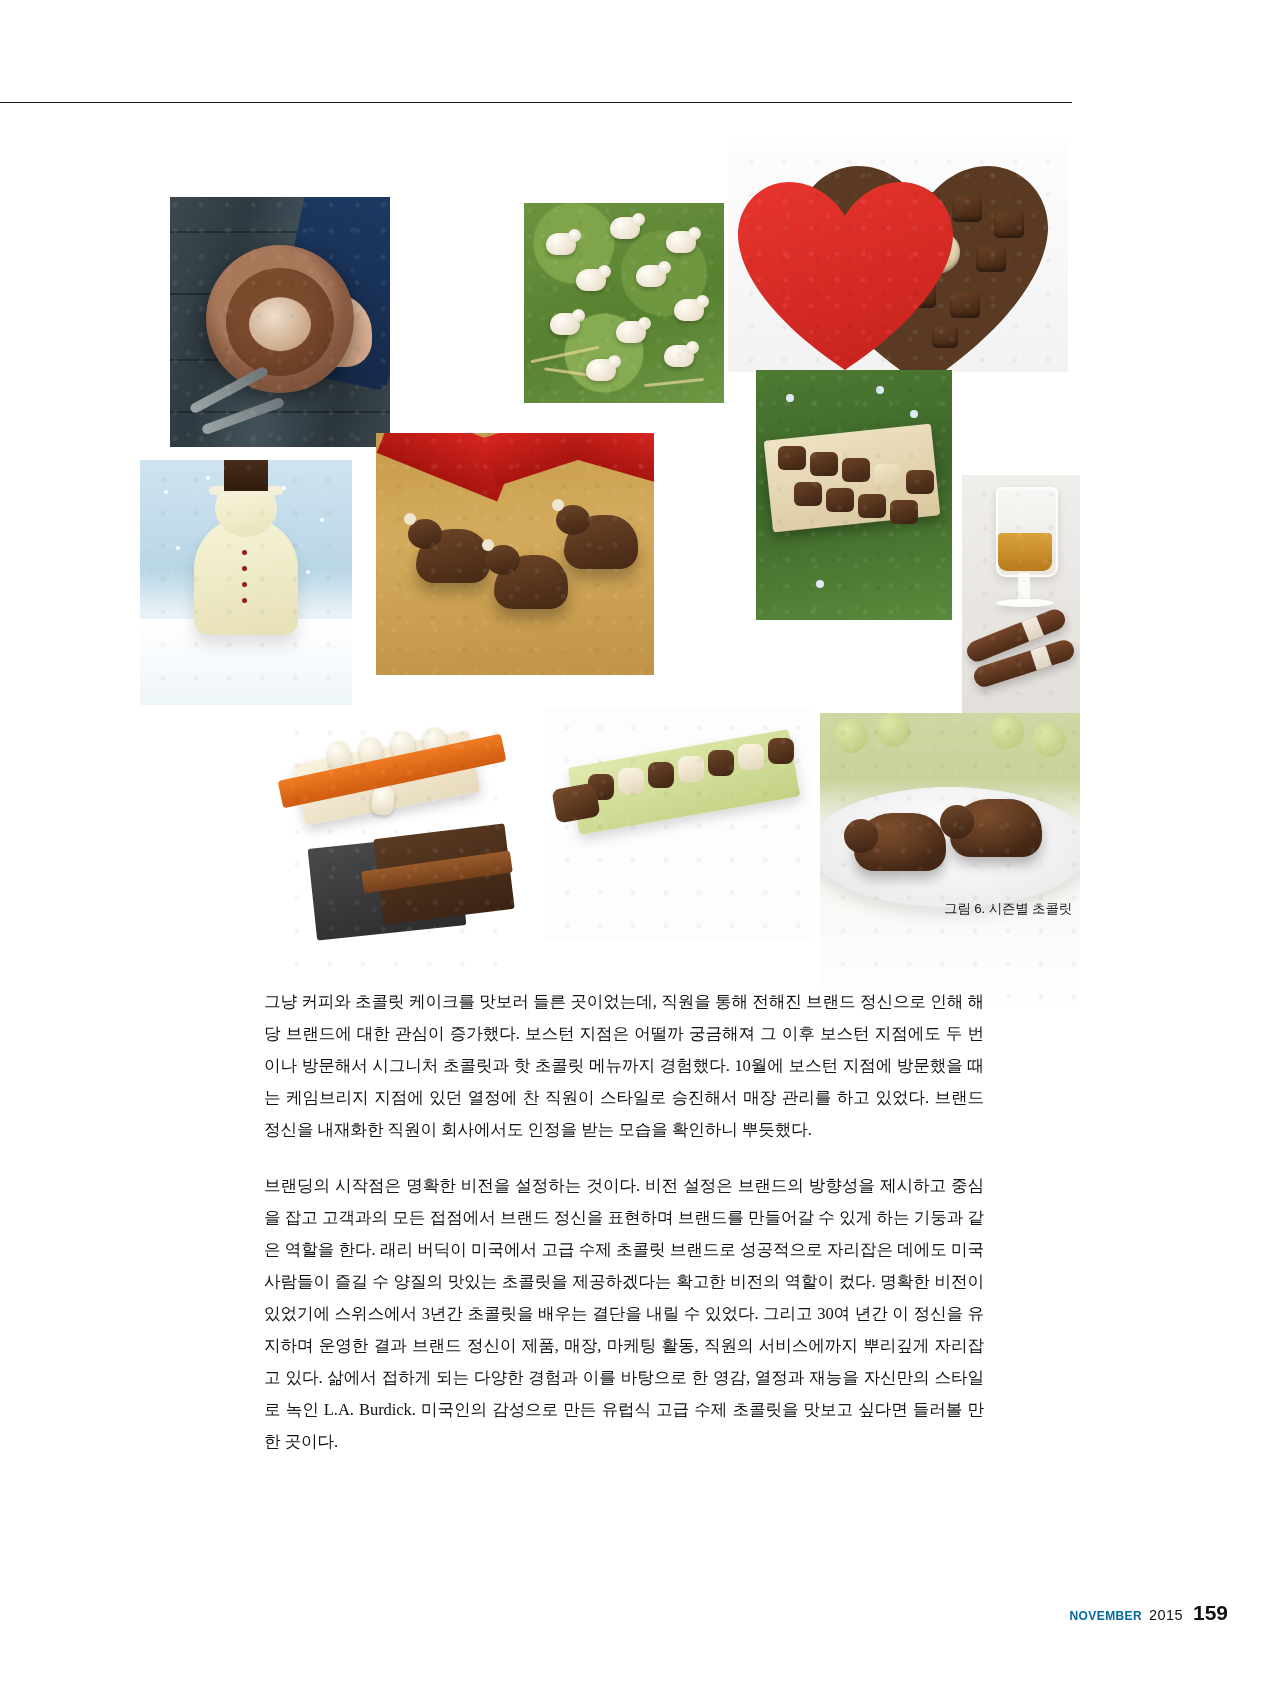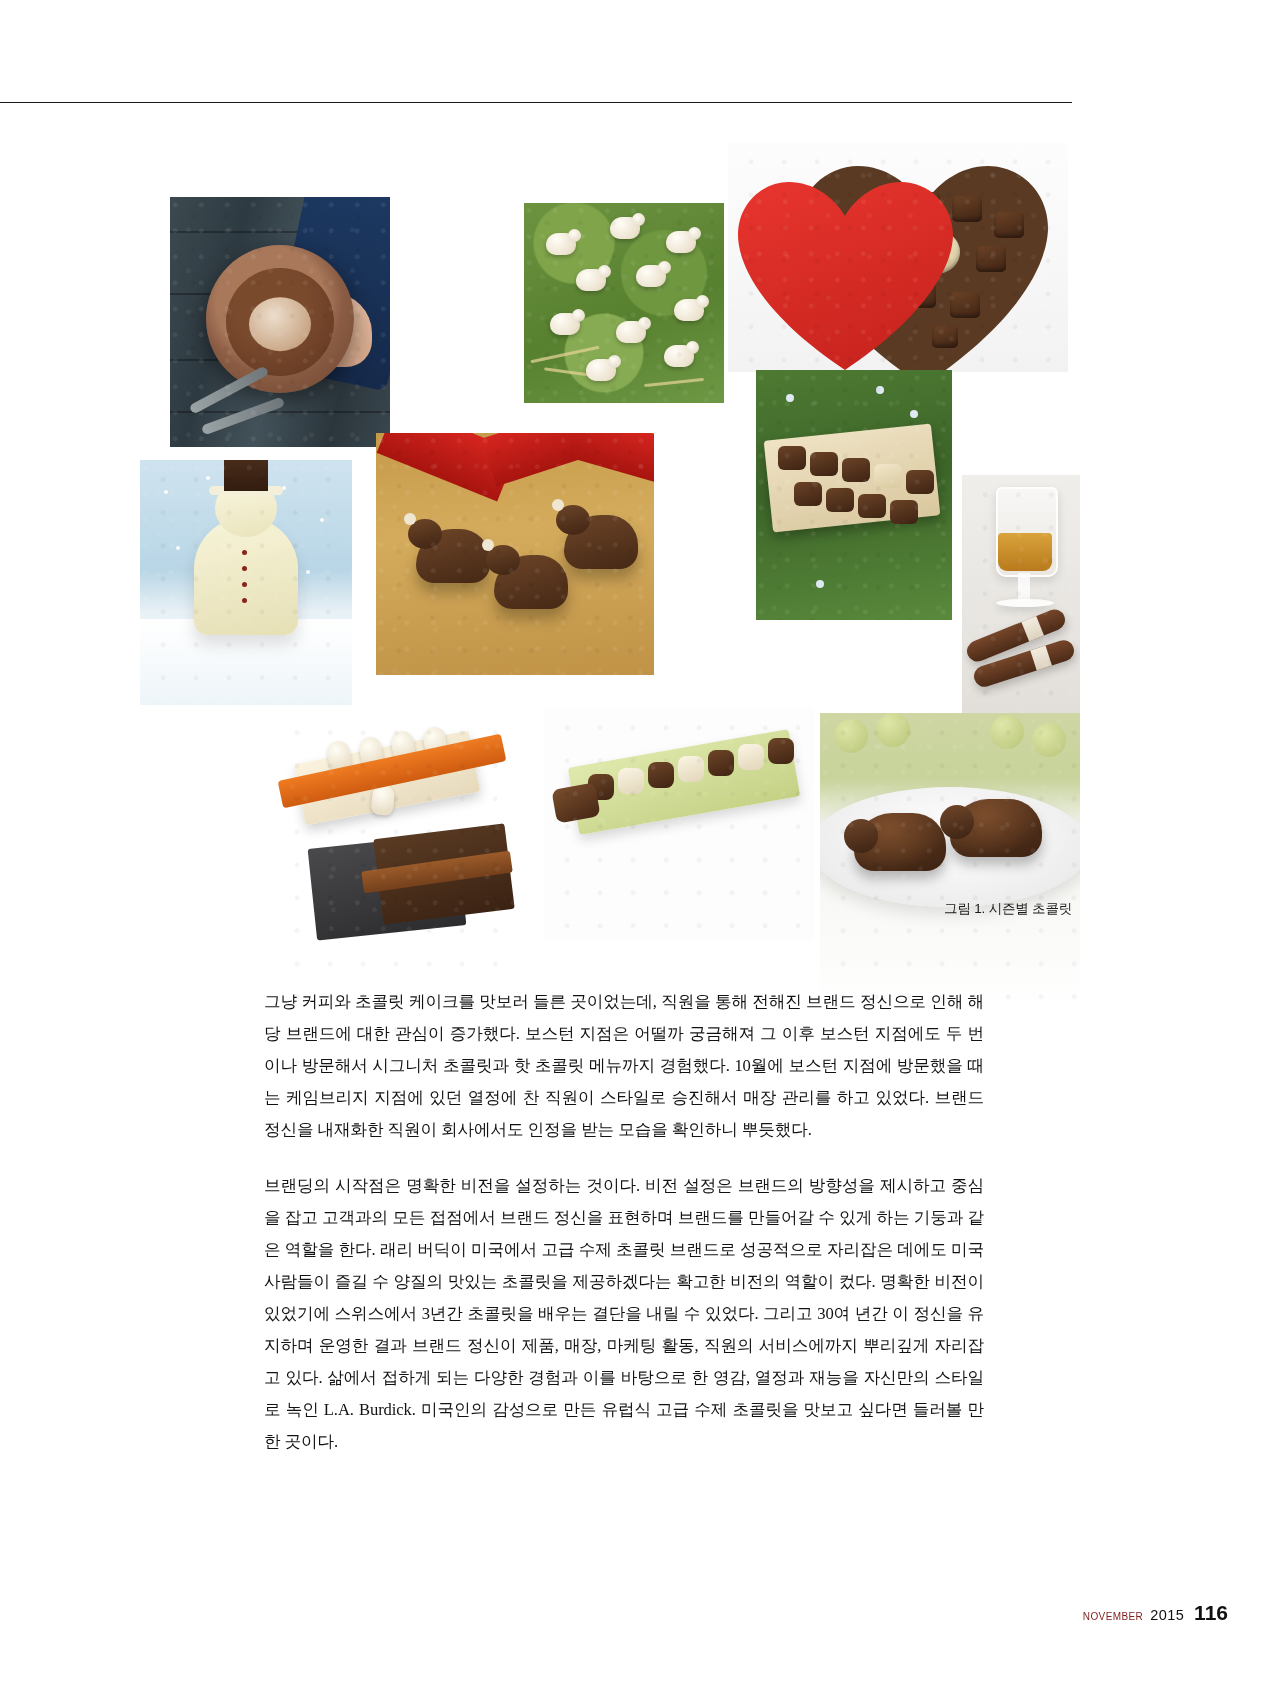--- a/index.html
+++ b/index.html
@@ -412,24 +412,24 @@
   .footer {
     position: absolute;
     right: 52px;
     bottom: 56px;
     display: flex;
     align-items: baseline;
     gap: 7px;
     font-family: "Liberation Sans", sans-serif;
   }
   .footer .month {
-    font-size: 10px;
-    font-weight: normal;
+    font-size: 12px;
+    font-weight: bold;
     letter-spacing: .4px;
-    color: #7f1d1d;
+    color: #0369a1;
   }
   .footer .year {
     font-size: 14.5px;
     color: #111;
     letter-spacing: .4px;
   }
   .footer .pageno {
     font-size: 21px;
     font-weight: bold;
     color: #111;
@@ -609,26 +609,26 @@
         <div class="grape" style="left:212px; top:10px;"></div>
         <div class="plate"></div>
         <div class="frog" style="left:34px; top:100px;"></div>
         <div class="frog" style="left:130px; top:86px;"></div>
         <div class="grain"></div>
       </div>
     </div>
 
   </div>
 
-  <div class="fig-caption">그림 1. 시즌별 초콜릿</div>
+  <div class="fig-caption">그림 6. 시즌별 초콜릿</div>
 
   <div class="body-col">
     <p>그냥 커피와 초콜릿 케이크를 맛보러 들른 곳이었는데, 직원을 통해 전해진 브랜드 정신으로 인해 해당 브랜드에 대한 관심이 증가했다. 보스턴 지점은 어떨까 궁금해져 그 이후 보스턴 지점에도 두 번이나 방문해서 시그니처 초콜릿과 핫 초콜릿 메뉴까지 경험했다. 10월에 보스턴 지점에 방문했을 때는 케임브리지 지점에 있던 열정에 찬 직원이 스타일로 승진해서 매장 관리를 하고 있었다. 브랜드 정신을 내재화한 직원이 회사에서도 인정을 받는 모습을 확인하니 뿌듯했다.</p>
     <p>브랜딩의 시작점은 명확한 비전을 설정하는 것이다. 비전 설정은 브랜드의 방향성을 제시하고 중심을 잡고 고객과의 모든 접점에서 브랜드 정신을 표현하며 브랜드를 만들어갈 수 있게 하는 기둥과 같은 역할을 한다. 래리 버딕이 미국에서 고급 수제 초콜릿 브랜드로 성공적으로 자리잡은 데에도 미국 사람들이 즐길 수 양질의 맛있는 초콜릿을 제공하겠다는 확고한 비전의 역할이 컸다. 명확한 비전이 있었기에 스위스에서 3년간 초콜릿을 배우는 결단을 내릴 수 있었다. 그리고 30여 년간 이 정신을 유지하며 운영한 결과 브랜드 정신이 제품, 매장, 마케팅 활동, 직원의 서비스에까지 뿌리깊게 자리잡고 있다. 삶에서 접하게 되는 다양한 경험과 이를 바탕으로 한 영감, 열정과 재능을 자신만의 스타일로 녹인 L.A. Burdick. 미국인의 감성으로 만든 유럽식 고급 수제 초콜릿을 맛보고 싶다면 들러볼 만한 곳이다.</p>
   </div>
 
   <div class="footer">
     <span class="month">NOVEMBER</span>
     <span class="year">2015</span>
-    <span class="pageno">116</span>
+    <span class="pageno">159</span>
   </div>
 
 </div>
 
 </body></html>

